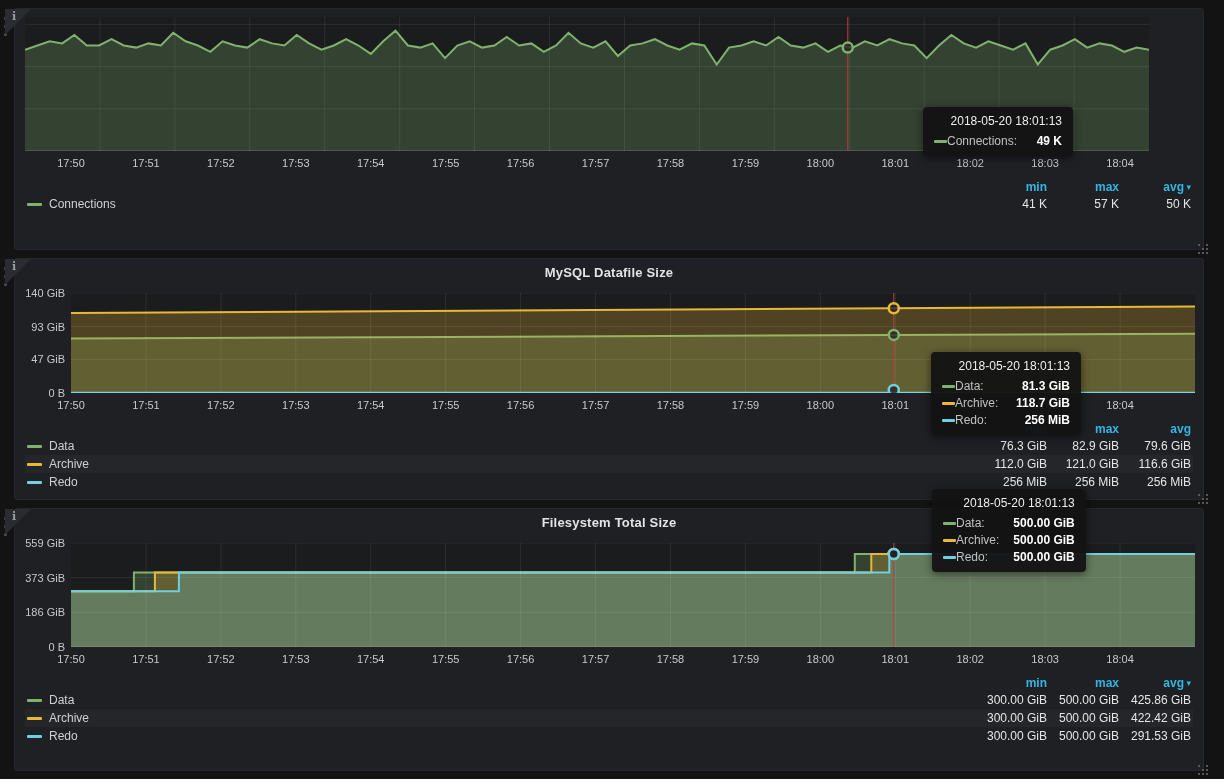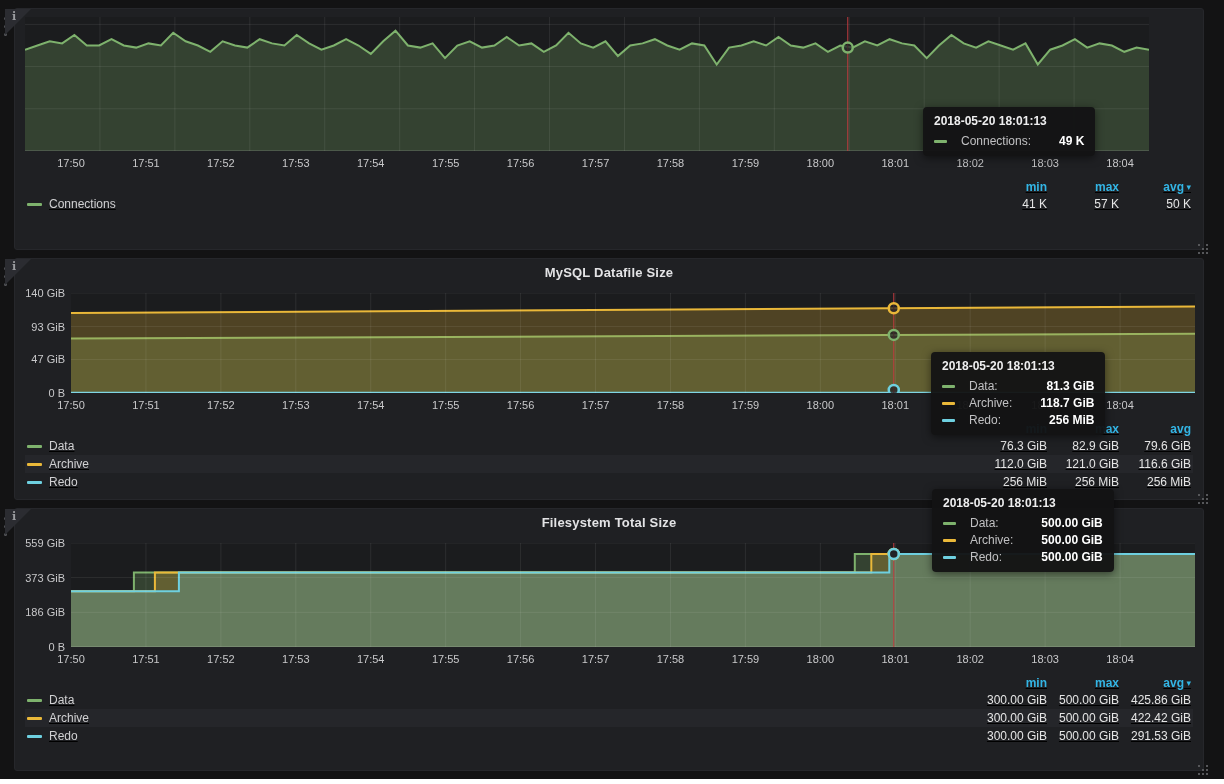--- a/index.html
+++ b/index.html
@@ -19,34 +19,34 @@
     flex-direction:column; gap:5px; align-items:center; cursor:grab; }
   .drag-dots i { width:3px; height:3px; border-radius:50%; background:#55565a; }
   .plot-row { display:flex; margin-top:8px; }
   .y-axis { width:46px; position:relative; flex:none; }
   .y-tick { position:absolute; right:6px; transform:translateY(-50%); color:#c8c8ca;
     font-size:11px; white-space:nowrap; }
   .plot { position:relative; flex:none; }
   .plot svg { display:block; background:#1b1c1e; }
   .x-axis { position:relative; height:20px; margin-top:2px;text-decoration:underline; }
   .x-tick { position:absolute; top:4px; transform:translateX(-50%); color:#c8c8ca; font-size:11px; }
-  .legend { margin-top:6px;text-decoration:underline; }
+  .legend { margin-top:6px; }
   .legend-header { display:flex; justify-content:flex-end; height:16px; align-items:center; padding-right:2px; }
   .stat-col { width:72px; text-align:right; color:#33b5e5; font-size:12px; font-weight:bold; cursor:pointer; }
   .stat-col .caret { font-size:9px; position:relative; top:-1px; }
   .legend-row { display:flex; align-items:center; height:18px; padding:0 2px; }
   .legend-row.striped { background:#25262a; }
   .series-label { display:flex; align-items:center; gap:7px; flex:1; cursor:pointer; }
   .dash { width:15px; height:3px; border-radius:1px; flex:none; }
   .series-name { color:#d0d0d2; font-size:12px; }
   .stat-val { width:72px; text-align:right; color:#e5e5e5; font-size:12px; }
   .tooltip { position:absolute; background:rgba(19,19,20,0.96); border-radius:4px;
     padding:7px 11px 8px 11px; z-index:50; min-width:150px; box-shadow:0 2px 8px rgba(0,0,0,.5); }
-  .tt-date { color:#eeeeef; font-size:12px; font-weight:bold; text-align:left; margin-bottom:6px; white-space:nowrap; }
-  .tt-row { display:flex; align-items:center; gap:14px; margin-top:3px; }
+  .tt-date { color:#eeeeef; font-size:12px; font-weight:normal; text-align:right; margin-bottom:6px; white-space:nowrap; }
+  .tt-row { display:flex; align-items:center; gap:0; margin-top:3px; }
   .tt-label { color:#c0c0c2; font-size:12px; }
   .tt-value { margin-left:auto; color:#ffffff; font-size:12px; font-weight:bold; padding-left:14px; white-space:nowrap; }
   .resize-handle { position:absolute; right:3px; bottom:3px; width:2px; height:2px;
     background:#56575a; cursor:nwse-resize;
     box-shadow:8px 0 #56575a, 8px 4px #56575a, 4px 4px #56575a, 8px 8px #56575a, 4px 8px #56575a, 0 8px #56575a; }
   #bottom-strip { position:absolute; left:0; top:779px; width:1224px; height:5px; background:#ffffff; }
 </style>
 </head>
 <body>
 

